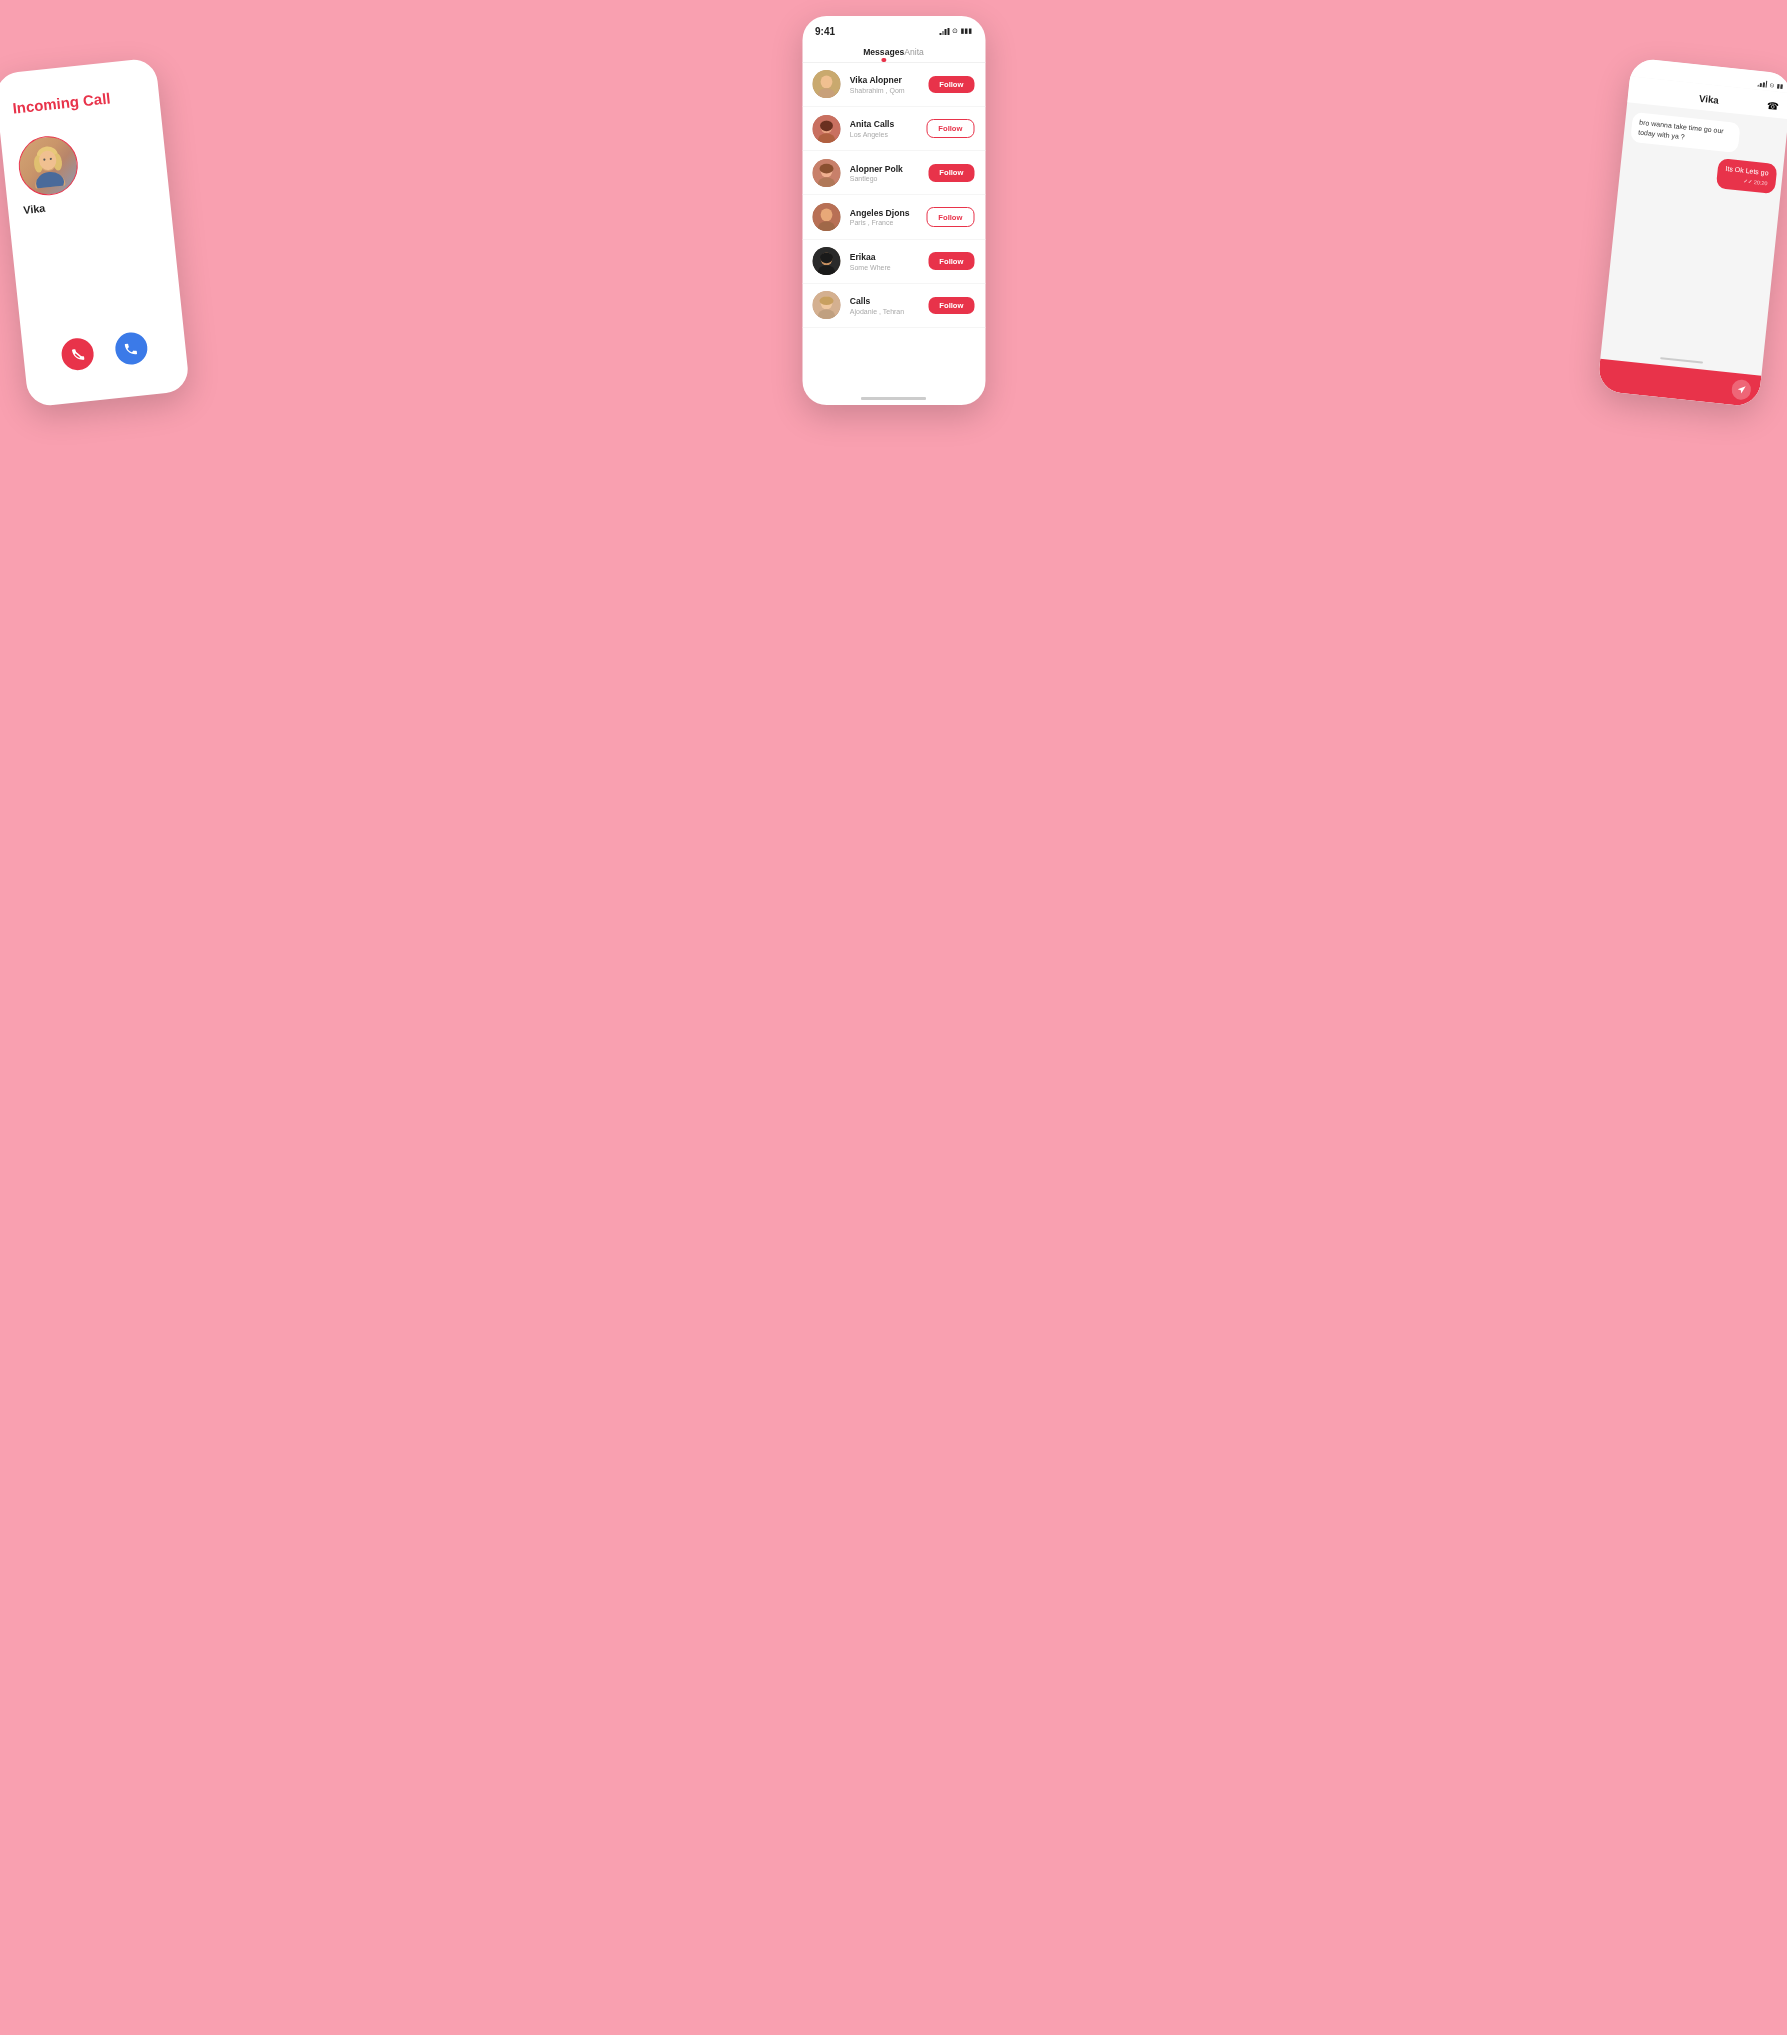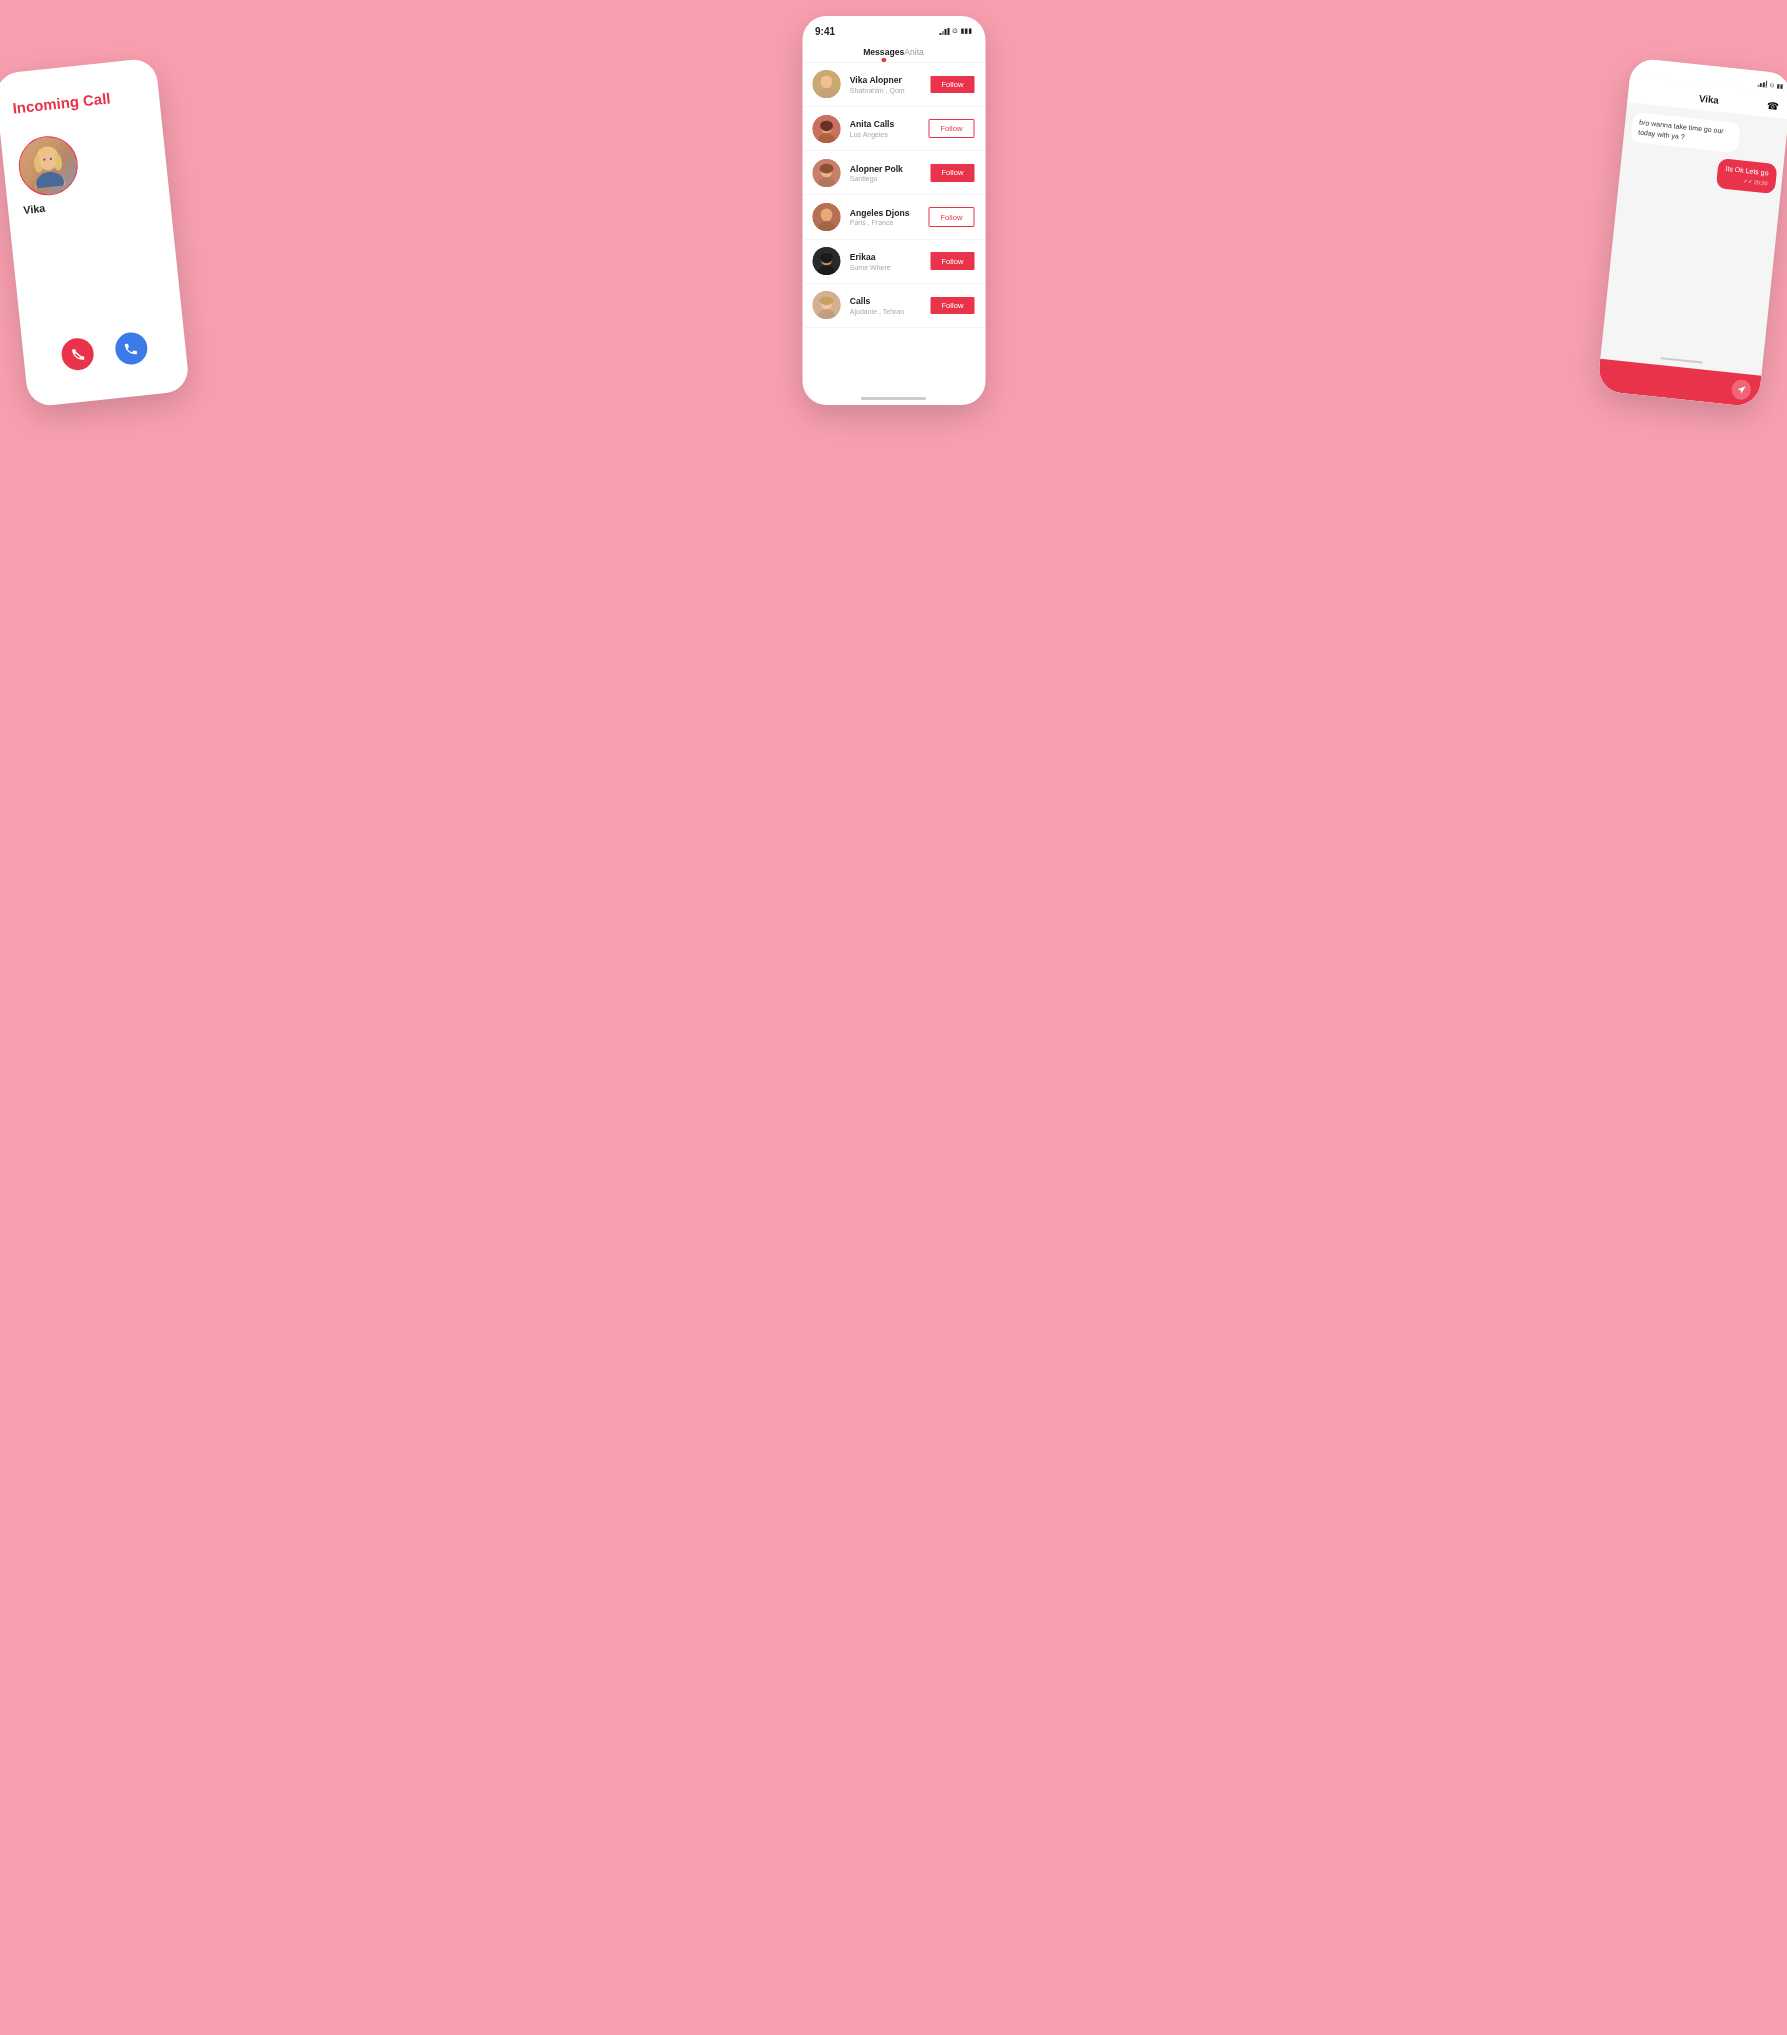--- a/index.html
+++ b/index.html
@@ -323,23 +323,23 @@
       margin-bottom: 1.6px;
     }
 
     .contact-location {
       font-size: 7px;
       color: #aaa;
     }
 
     .follow-btn {
       padding: 4.3px 10.8px;
-      border-radius: 1px;
+      border-radius: 7px;
       font-size: 7.6px;
-      font-weight: 400;
+      font-weight: 700;
       cursor: pointer;
       border: none;
     }
 
     .follow-btn-filled {
       background: #e8334a;
       color: white;
       border: none;
     }
 

